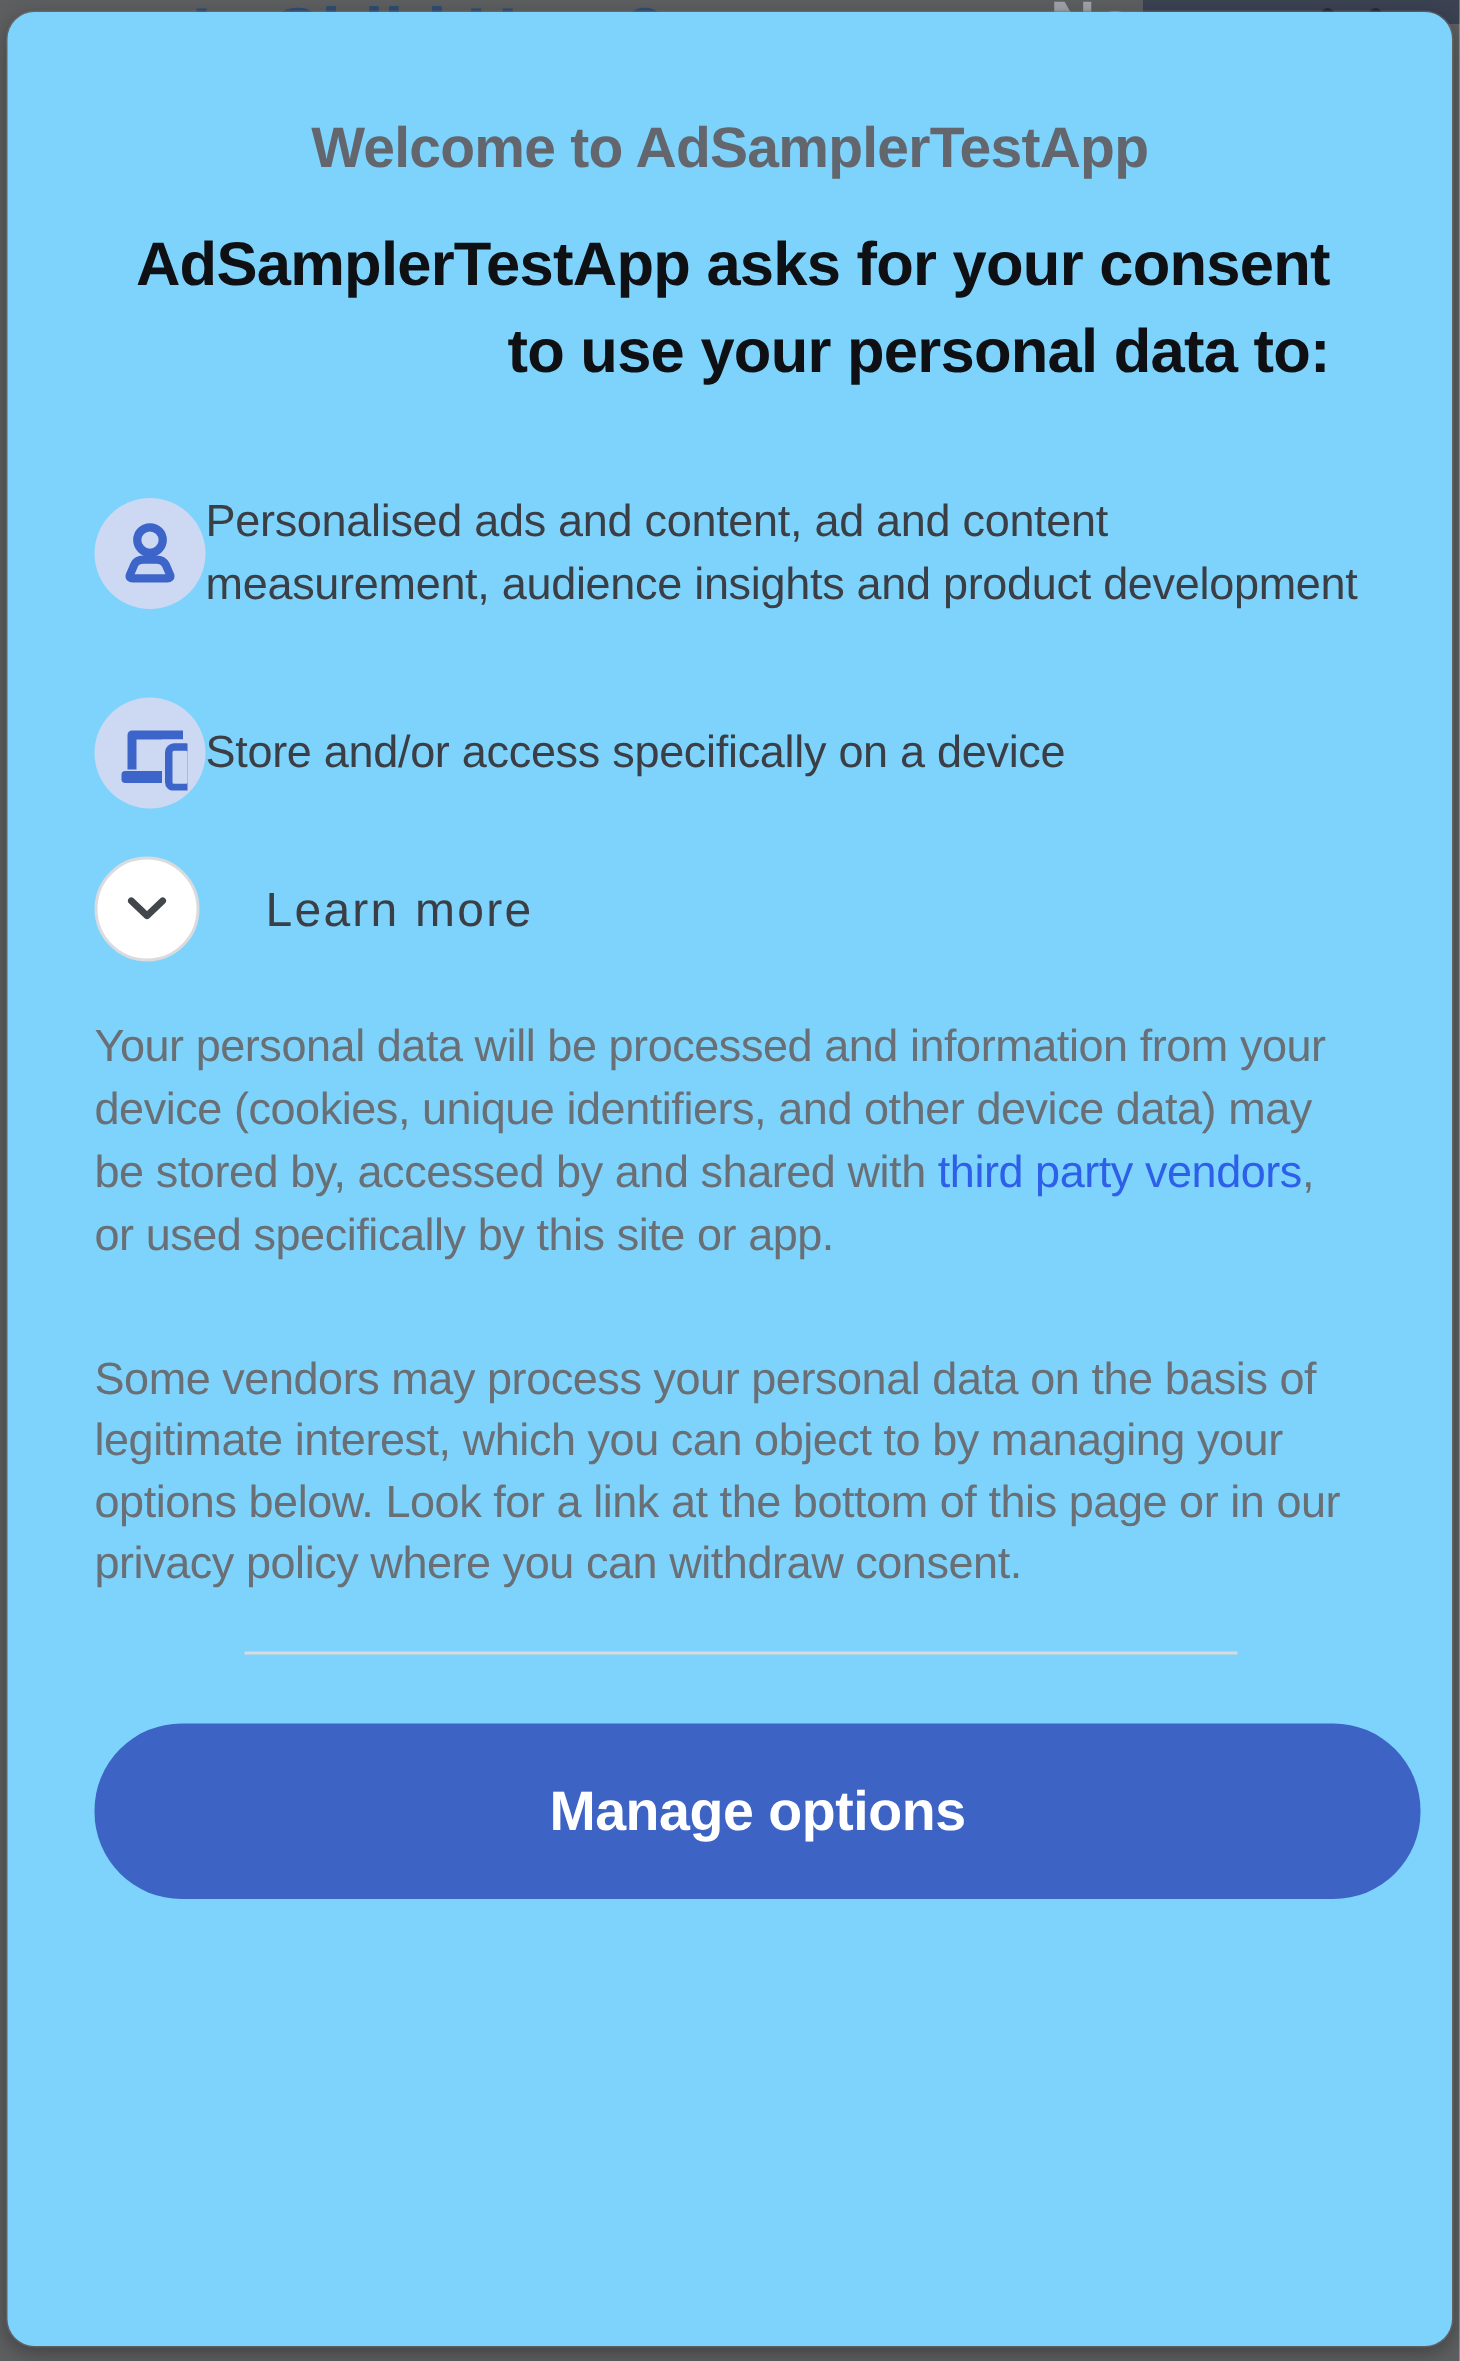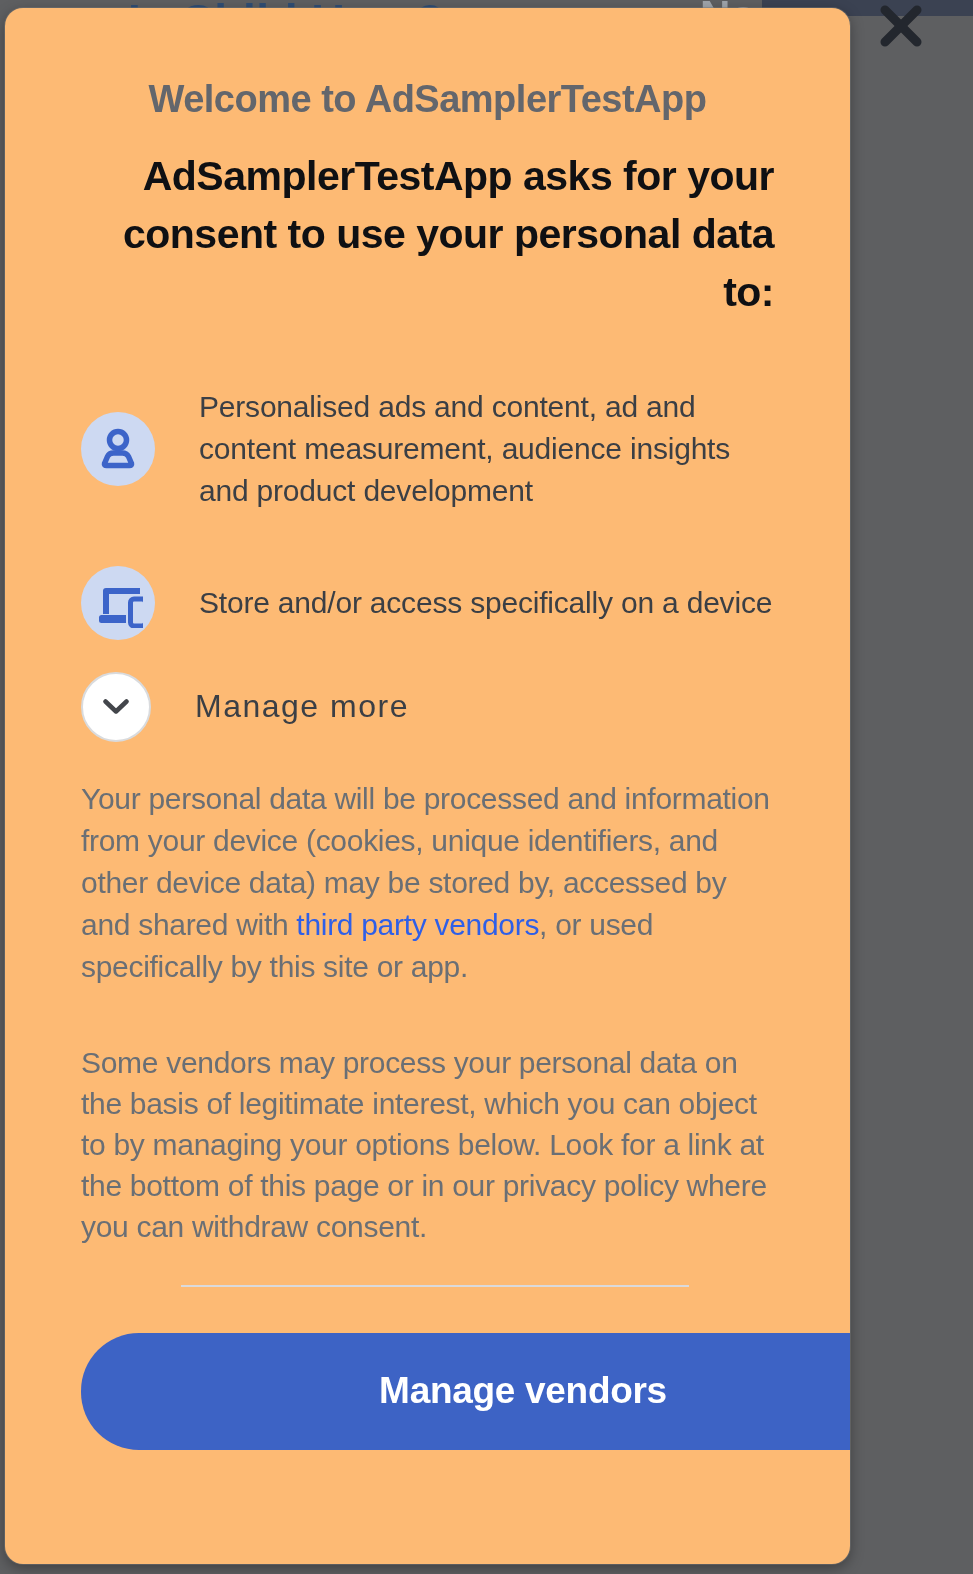--- a/index.html
+++ b/index.html
@@ -25,25 +25,25 @@
   }
   .bg-navy-panel {
     position:absolute; top:0; left:762px; width:211px; height:16px;
     background:#3b4252; overflow:visible;
   }
   .bg-close { position:absolute; top:2px; left:115px; }
 
   
   .dialog {
     position:absolute; left:5px; top:8px;
-    width:845px; height:1556px;
-    background:#fdba74;
+    width:963px; height:1556px;
+    background:#7dd3fc;
     border-radius:18px;
     box-shadow: 0 0 0 1px rgba(120,120,120,0.45), 0 4px 14px rgba(0,0,0,0.35);
-    padding: 0 76px;
+    padding: 0 58px;
     overflow:hidden;
   }
 
   .welcome-title {
     margin-top:70px;
     text-align:center;
     font-size:38px; font-weight:700;
     color:#63666c;
     letter-spacing:-0.5px;
   }
@@ -53,21 +53,21 @@
     max-width:800px;
     text-align:right;
     font-size:41px; font-weight:800;
     color:#0f1013;
     line-height:1.42;
     letter-spacing:-0.5px;
   }
 
   .purposes { margin-top:64px; }
   .purpose-row {
-    display:flex; align-items:center; gap:44px;
+    display:flex; align-items:center; 
   }
   .purpose-row + .purpose-row { margin-top:54px; }
   .icon-circle {
     flex:none;
     width:74px; height:74px; border-radius:50%;
     background:#cdd9f2;
     display:flex; align-items:center; justify-content:center;
   }
   .purpose-text {
     font-size:30px; line-height:42px;
@@ -169,25 +169,25 @@
     </div>
 
   </div>
 
   <div class="learn-more-row">
     <div class="chevron-circle">
       <svg width="26" height="16" viewBox="0 0 26 16" fill="none">
         <polyline points="2.5,2.5 13,12.5 23.5,2.5" stroke="#43464b" stroke-width="4.5" stroke-linecap="round" stroke-linejoin="round"></polyline>
       </svg>
     </div>
-    <div class="learn-more-label">Manage more</div>
+    <div class="learn-more-label">Learn more</div>
   </div>
 
   <div class="para para-1"><span>Your personal data will be processed and information from your device (cookies, unique identifiers, and other device data) may be stored by, accessed by and shared with </span><a class="vendor-link">third party vendors</a><span>, or used specifically by this site or app.</span></div>
 
   <div class="para para-2">Some vendors may process your personal data on the basis of legitimate interest, which you can object to by managing your options below. Look for a link at the bottom of this page or in our privacy policy where you can withdraw consent.</div>
 
   <hr class="divider">
 
 
-  <button class="btn btn-manage">Manage vendors</button>
+  <button class="btn btn-manage">Manage options</button>
 
 </div>
 
 </body></html>

